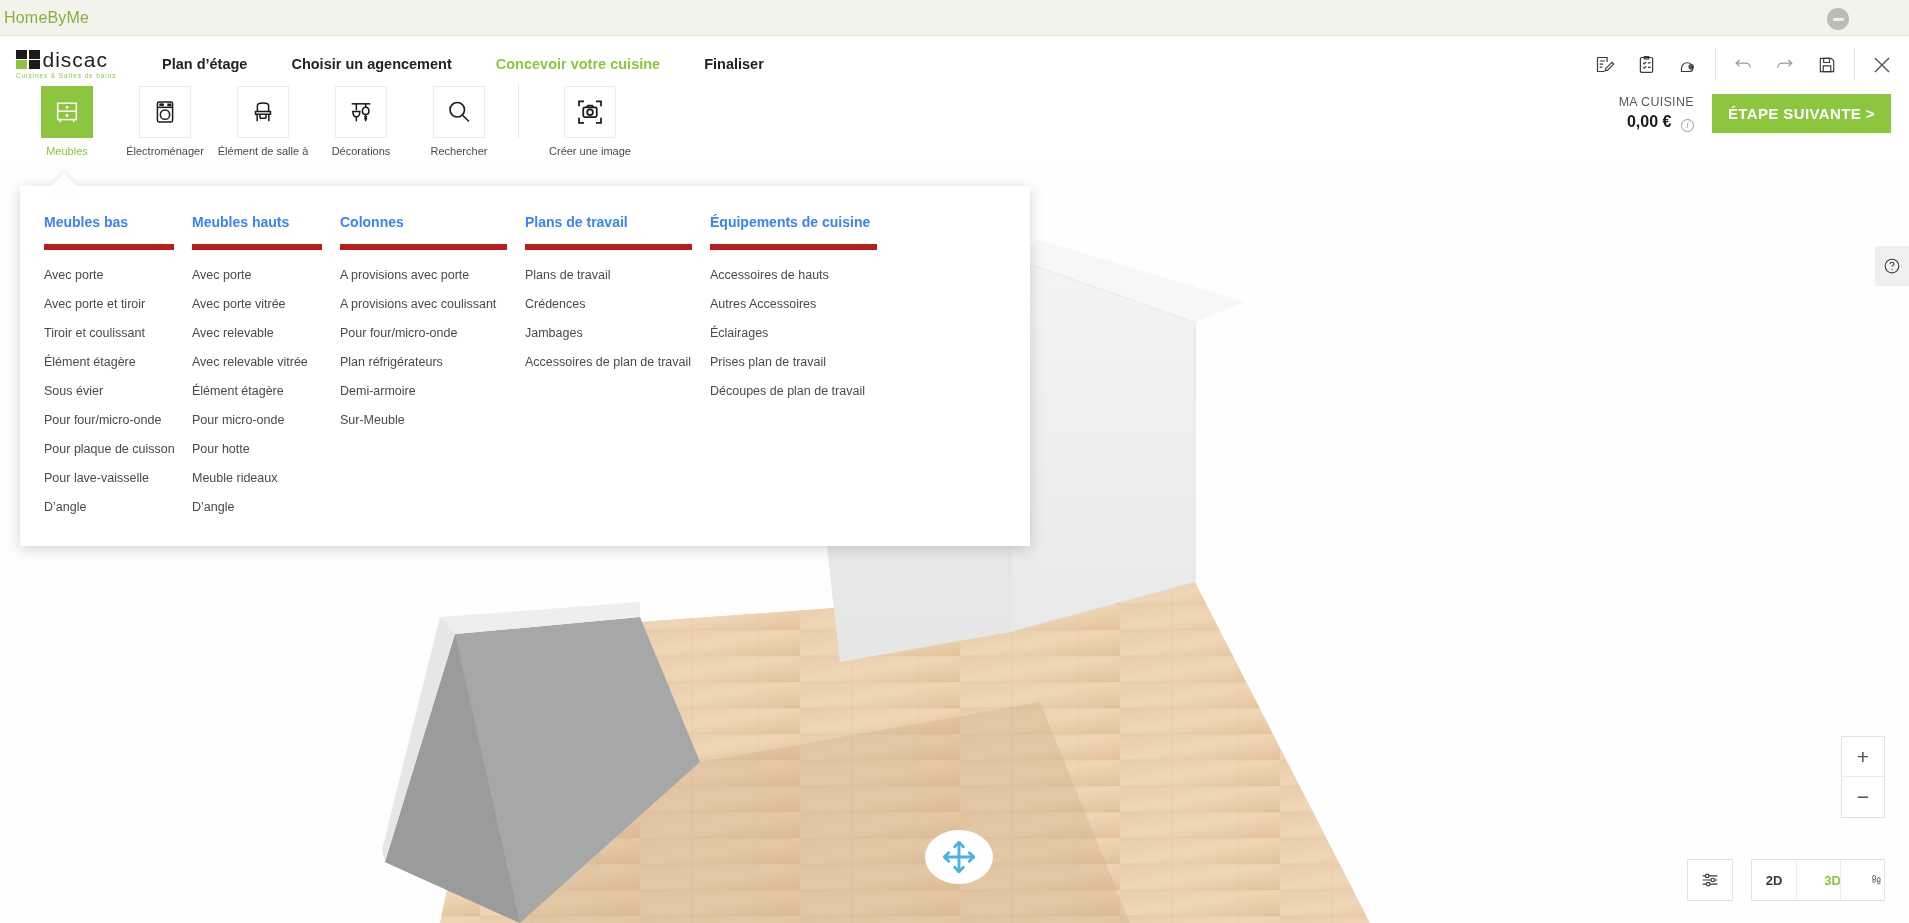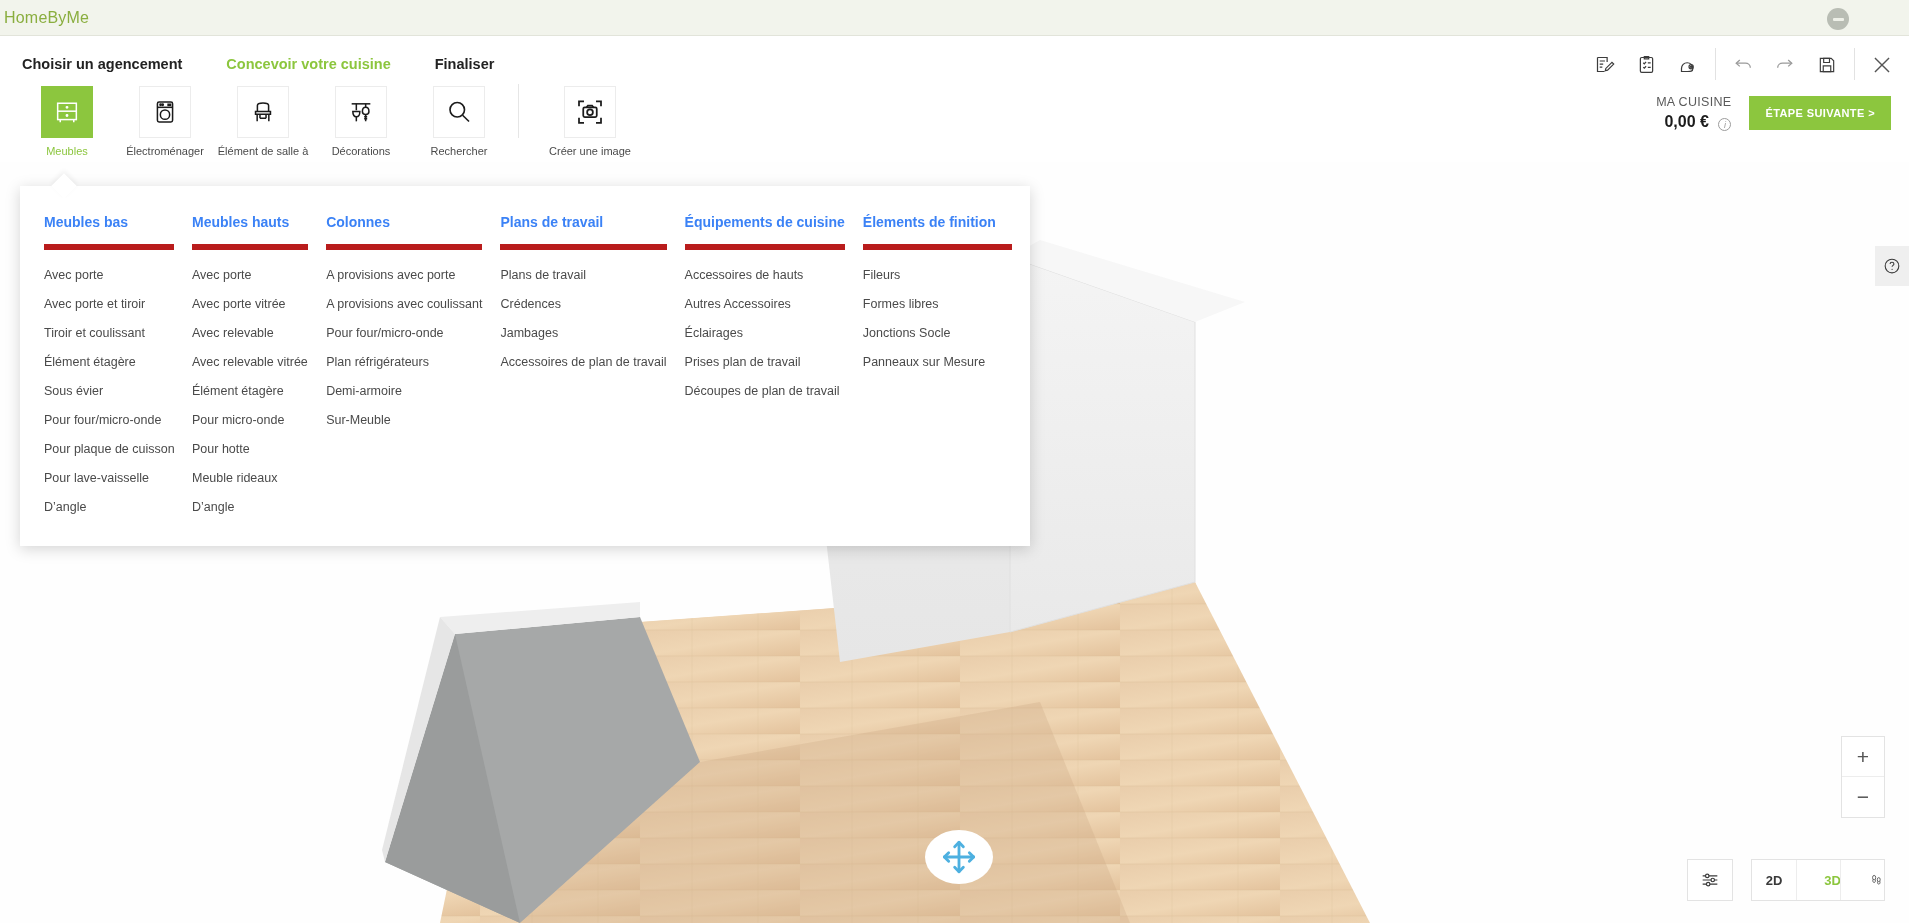--- a/index.html
+++ b/index.html
@@ -93,21 +93,21 @@
   .price-text { text-align: right; line-height: 1.35; }
   .price-label { font-size: 12.5px; color: #5a5a5a; letter-spacing: .3px; }
   .price-value { font-size: 16px; font-weight: bold; color: #1b1b1b; }
   .info-dot {
     display: inline-flex; width: 13px; height: 13px; border: 1px solid #9c9c9c;
     border-radius: 50%; align-items: center; justify-content: center;
     font-size: 9px; color: #9c9c9c; font-style: italic; margin-left: 5px;
     position: relative; top: 1px; cursor: pointer;
   }
   .next-btn {
-    background: #8cc63e; color: #fff; border: 0; font-weight: bold; font-size: 11px;
+    background: #8cc63e; color: #fff; border: 0; font-weight: bold; font-size: 15px;
     letter-spacing: .4px; padding: 11px 16px; cursor: pointer; white-space: nowrap;
   }
 
   
   .mega {
     position: absolute; top: 186px; left: 20px; width: 1010px; height: 360px;
     background: #fff; box-shadow: 0 3px 14px rgba(0,0,0,.17); z-index: 30;
     display: flex; padding: 28px 0 0 24px;
   }
   .mega-arrow {
@@ -170,22 +170,35 @@
 
   <div class="topstrip">
     <span class="topstrip-title">HomeByMe</span>
     <div class="minimize-btn">
         <i></i>
       </div>
   </div>
 
   <div class="navbar">
 
+    <div class="brand">
+      <div class="brand-mark">
+        <div class="brand-grid">
+          <i></i>
+            <i></i>
+            <i class="g"></i>
+            <i></i>
+        </div>
+        <span class="brand-word">discac</span>
+      </div>
+      <div class="brand-sub">Cuisines &amp; Salles de bains</div>
+    </div>
 
     <div class="nav-tabs">
+      <div class="nav-tab">Plan d’étage</div>
       <div class="nav-tab">Choisir un agencement</div>
       <div class="nav-tab active">Concevoir votre cuisine</div>
       <div class="nav-tab">Finaliser</div>
     </div>
 
     <div class="nav-right">
       <div class="nav-icons">
         <div class="nav-icon">
           <svg width="21" height="21" viewBox="0 0 24 24" fill="none" stroke="currentColor" stroke-width="1.4">
             <path d="M4 4h11l0 5"></path>
@@ -474,22 +487,15 @@
 
     <div class="mega-col wide">
       <div class="mega-col-title">Équipements de cuisine</div>
       <div class="mega-item">Accessoires de hauts</div>
       <div class="mega-item">Autres Accessoires</div>
       <div class="mega-item">Éclairages</div>
       <div class="mega-item">Prises plan de travail</div>
       <div class="mega-item">Découpes de plan de travail</div>
     </div>
 
-    <div class="mega-col wide">
-      <div class="mega-col-title">Élements de finition</div>
-      <div class="mega-item">Fileurs</div>
-      <div class="mega-item">Formes libres</div>
-      <div class="mega-item">Jonctions Socle</div>
-      <div class="mega-item">Panneaux sur Mesure</div>
-    </div>
   </div>
 
 </div>
 
 </body></html>

